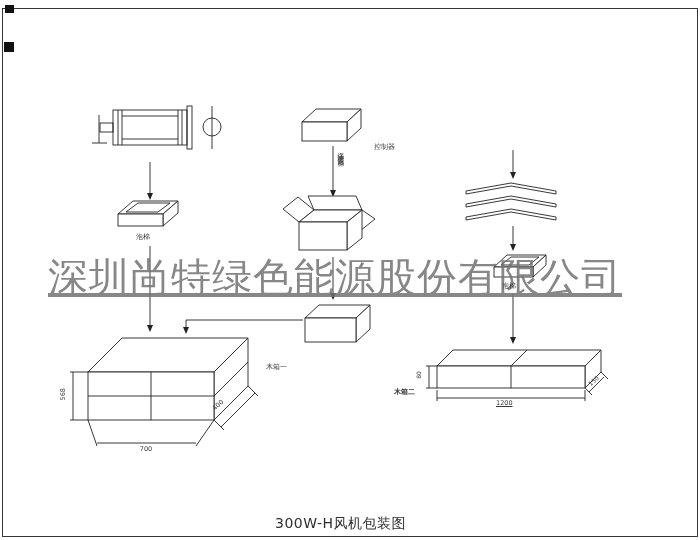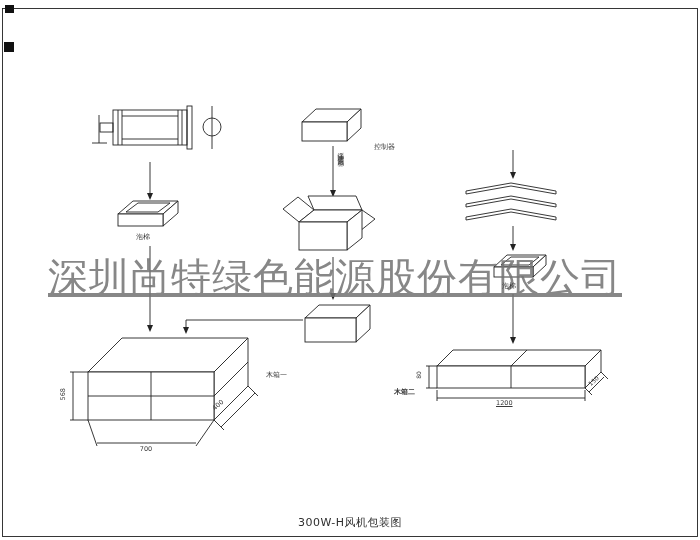--- a/index.html
+++ b/index.html
@@ -19,22 +19,22 @@
   }
   .vtext {
     writing-mode:vertical-rl; text-orientation:upright; letter-spacing:1.5px;
   }
   .watermark {
     position:absolute; left:48px; top:250px; width:604px; text-align:left;
     font-size:40px; color:#737373; opacity:0.85; letter-spacing:1px;
     white-space:nowrap; pointer-events:none;text-decoration:underline;
   }
   .title {
-    position:absolute; left:275px; top:515px; width:150px; text-align:center;
-    font-size:11px; color:#2e2e2e; letter-spacing:0.5px;
+    position:absolute; left:275px; top:515px; width:150px; 
+    font-size:14px; color:#2e2e2e; letter-spacing:0.5px;
   }
 </style>
 </head>
 <body>
 
 <div class="page">
 
   <svg class="diagram-svg" width="700" height="540" viewBox="0 0 700 540">
     <g stroke="#222" stroke-width="0.9" fill="none">
 
@@ -179,21 +179,21 @@
         <line x1="437" y1="388" x2="426" y2="388"></line>
       </g>
     </g>
   </svg>
 
   <div class="watermark">深圳尚特绿色能源股份有限公司</div>
 
   <div class="lbl" style="left:374px; top:111px;margin-top:32px;">控制器</div>
   <div class="lbl vtext" style="left:336px; top:147px; font-size:6.5px;">缓冲防震泡棉</div>
   <div class="lbl" style="left:136px; top:233px;">泡棉</div>
-  <div class="lbl" style="left:266px; top:371px;">木箱一</div>
+  <div class="lbl" style="left:266px; top:363px;">木箱一</div>
   <div class="lbl" style="left:502px; top:282px;">泡棉</div>
   <div class="lbl" style="left:394px; top:388px;font-weight:bold;">木箱二</div>
 
   <div class="dim" style="left:131px; top:446px; width:30px; text-align:center;">700</div>
   <div class="dim" style="left:212px; top:402px; transform:rotate(-42deg);">400</div>
   <div class="dim" style="left:57px; top:391px; transform:rotate(-90deg);">568</div>
   <div class="dim" style="left:496px; top:400px;text-decoration:underline;">1200</div>
   <div class="dim" style="left:588px; top:378px; transform:rotate(-42deg); font-size:6px;">150</div>
   <div class="dim" style="left:415px; top:372px; transform:rotate(-90deg); font-size:6px;">80</div>
 

